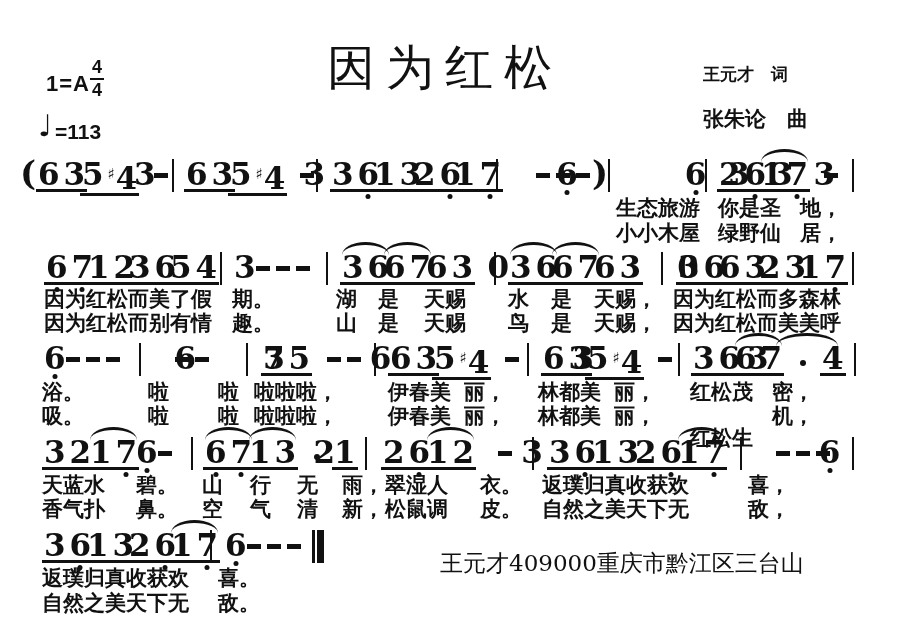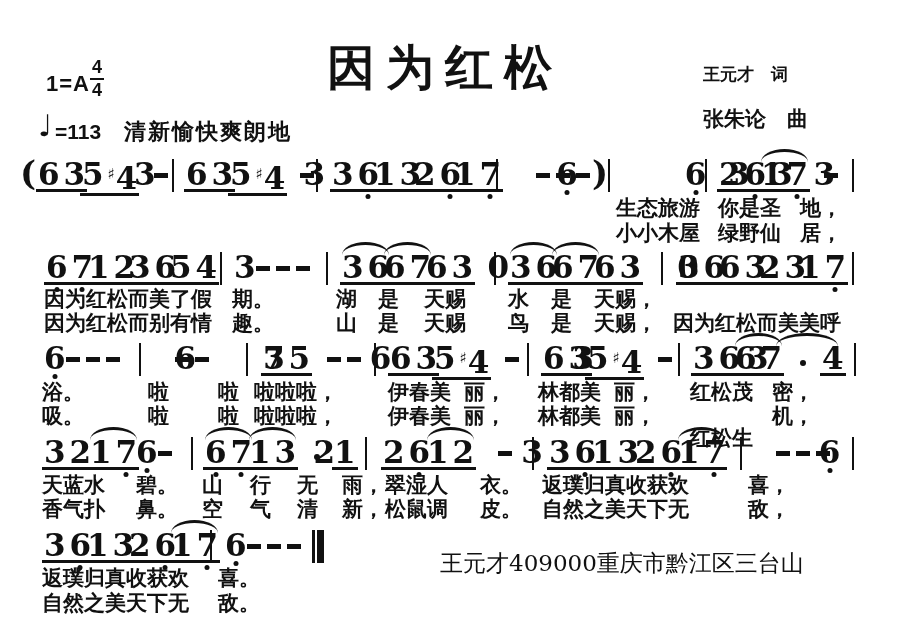--- a/index.html
+++ b/index.html
@@ -11,21 +11,21 @@
   .keysig{position:absolute;left:46px;top:71px;
           font:bold 22px "Liberation Sans","DejaVu Sans",sans-serif;letter-spacing:1px;}
   .timesig{position:absolute;left:88px;top:58px;width:18px;text-align:center;
            font:bold 18px "Liberation Sans","DejaVu Sans",sans-serif;line-height:19px;}
   .timesig .ts-bar{width:14px;height:2px;background:#111;margin:1px auto;}
   .tempo-note{position:absolute;left:38px;top:108px;font:30px "DejaVu Sans",sans-serif;}
   .tempo-val{position:absolute;left:55px;top:120px;
              font:bold 21px "Liberation Sans","DejaVu Sans",sans-serif;}
   .expression{position:absolute;left:124px;top:117px;
               font:bold 22px "DejaVu Serif",serif;letter-spacing:2px;}
-  .title{position:absolute;left:327px;top:36px;font-weight:bold;font-size:48px;
+  .title{position:absolute;left:327px;top:36px;font-weight:normal;font-size:48px;
          letter-spacing:11px;white-space:nowrap;}
   .subtitle{position:absolute;left:398px;top:93px;font-weight:bold;font-size:22px;white-space:nowrap;}
   .credit1{position:absolute;left:703px;top:63px;font-weight:bold;font-size:17px;white-space:nowrap;}
   .credit2{position:absolute;left:703px;top:105px;font-weight:bold;font-size:21px;white-space:nowrap;}
 
   
   #score{position:absolute;inset:0;}
   .mline{position:absolute;left:0;width:100%;height:26px;}
   .mline > *{position:absolute;top:0;}
   .nt{position:relative;display:inline-block;font-weight:bold;font-size:31px;line-height:25px;
@@ -59,21 +59,20 @@
   <div class="keysig">1=A</div>
 
   <div class="timesig">
     <div class="ts-num">4</div>
     <div class="ts-bar"></div>
     <div class="ts-num">4</div>
   </div>
 
   <div class="tempo-note">♩</div>
   <div class="tempo-val">=113</div>
-  <div class="expression">清新愉快爽朗地</div>
 
   <div class="title">因为红松</div>
 
   <div class="credit1">王元才　词</div>
   <div class="credit2">张朱论　曲</div>
 
   <div id="score">
       <div class="mline" style="top: 162px;"><span class="paren" style="left: 20px;">(</span><span class="beam" style="left: 36px;">
           <span class="nt">6</span>
           <span class="nt">3</span>
@@ -160,20 +159,21 @@
           <span class="nt lo">7</span>
         </span><i class="barline" style="left: 852px;"></i></div>
       <div class="lyric" style="left: 44px; top: 287px;">因为红松而美了假</div>
       <div class="lyric" style="left: 232px; top: 287px;">期。</div>
       <div class="lyric" style="left: 336px; top: 287px;">湖</div>
       <div class="lyric" style="left: 378px; top: 287px;">是</div>
       <div class="lyric" style="left: 424px; top: 287px;">天赐</div>
       <div class="lyric" style="left: 508px; top: 287px;">水</div>
       <div class="lyric" style="left: 551px; top: 287px;">是</div>
       <div class="lyric" style="left: 594px; top: 287px;">天赐，</div>
+      <div class="lyric" style="left: 673px; top: 287px;">因为红松而多森林</div>
       <div class="lyric" style="left: 44px; top: 311px;">因为红松而别有情</div>
       <div class="lyric" style="left: 232px; top: 311px;">趣。</div>
       <div class="lyric" style="left: 336px; top: 311px;">山</div>
       <div class="lyric" style="left: 378px; top: 311px;">是</div>
       <div class="lyric" style="left: 424px; top: 311px;">天赐</div>
       <div class="lyric" style="left: 508px; top: 311px;">鸟</div>
       <div class="lyric" style="left: 551px; top: 311px;">是</div>
       <div class="lyric" style="left: 594px; top: 311px;">天赐，</div>
       <div class="lyric" style="left: 673px; top: 311px;">因为红松而美美呼</div>
       <div class="mline" style="top: 346px;"><span class="nt lo" style="left: 44px;">6</span><i class="dash" style="left: 66px;"></i><i class="dash" style="left: 86px;"></i><i class="dash" style="left: 106px;"></i><i class="barline" style="left: 139px;"></i><span class="nt" style="left: 153px;">6</span><i class="dash" style="left: 175px;"></i><i class="dash" style="left: 195px;"></i><span class="nt" style="left: 220px;">3</span><i class="barline" style="left: 246px;"></i><span class="beam" style="left: 261px;">

